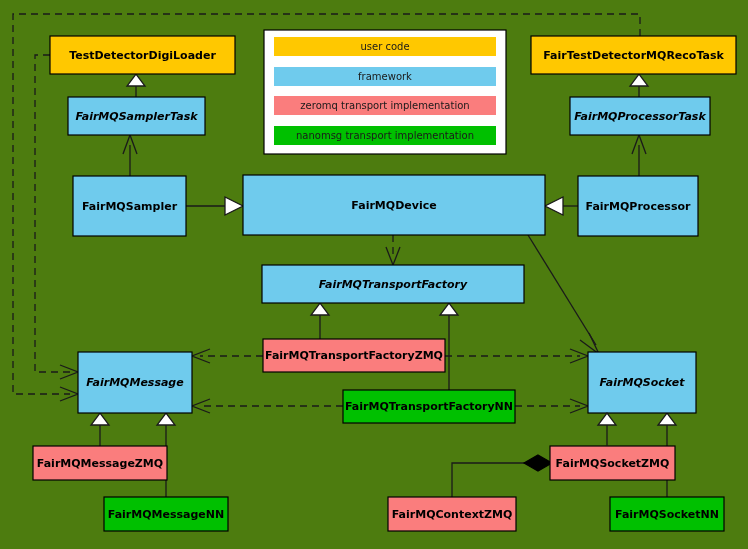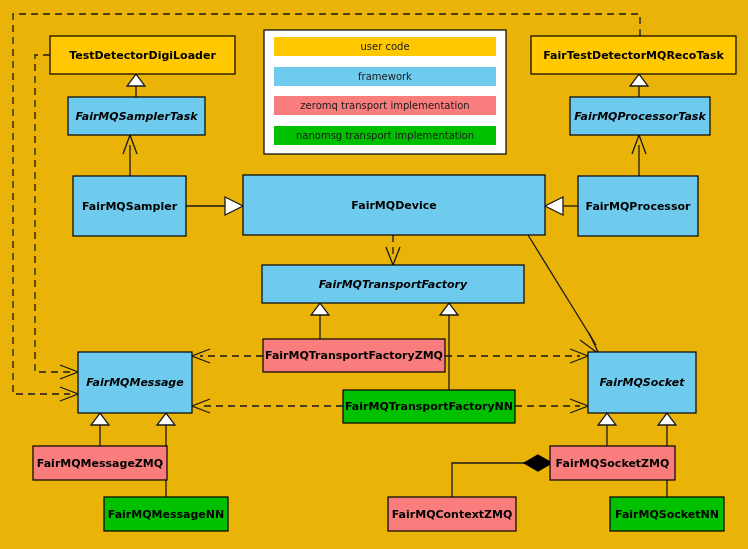--- a/index.html
+++ b/index.html
@@ -4,21 +4,21 @@
 <style>
   html, body {
     margin: 0;
     padding: 0;
     background: #ffffff;
   }
   #diagram-root {
     position: relative;
     width: 748px;
     height: 549px;
-    background: #eab308;
+    background: #4d7c0f;
     font-family: "DejaVu Sans", sans-serif;
     overflow: hidden;
   }
   svg.canvas {
     position: absolute;
     top: 0;
     left: 0;
     width: 748px;
     height: 549px;
   }

